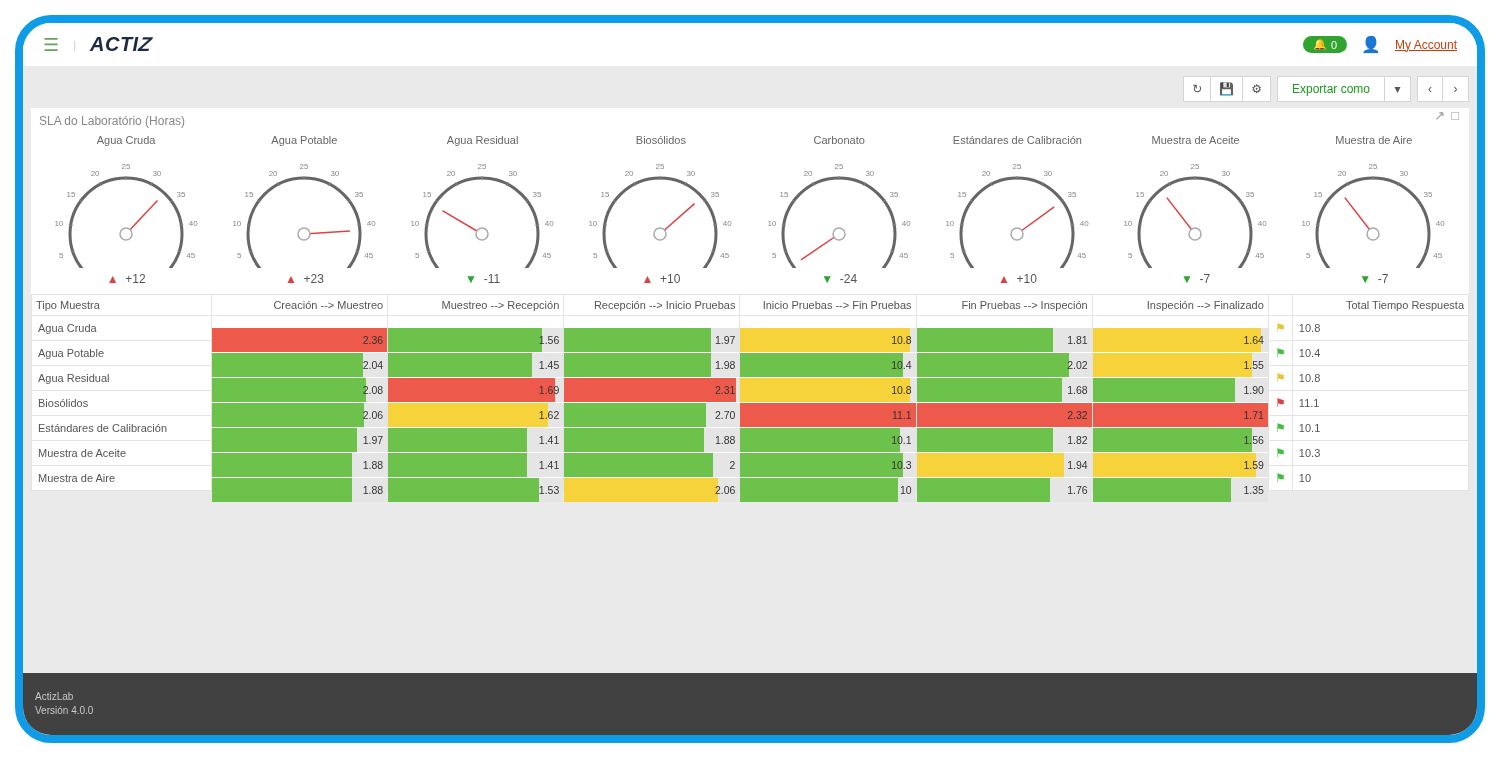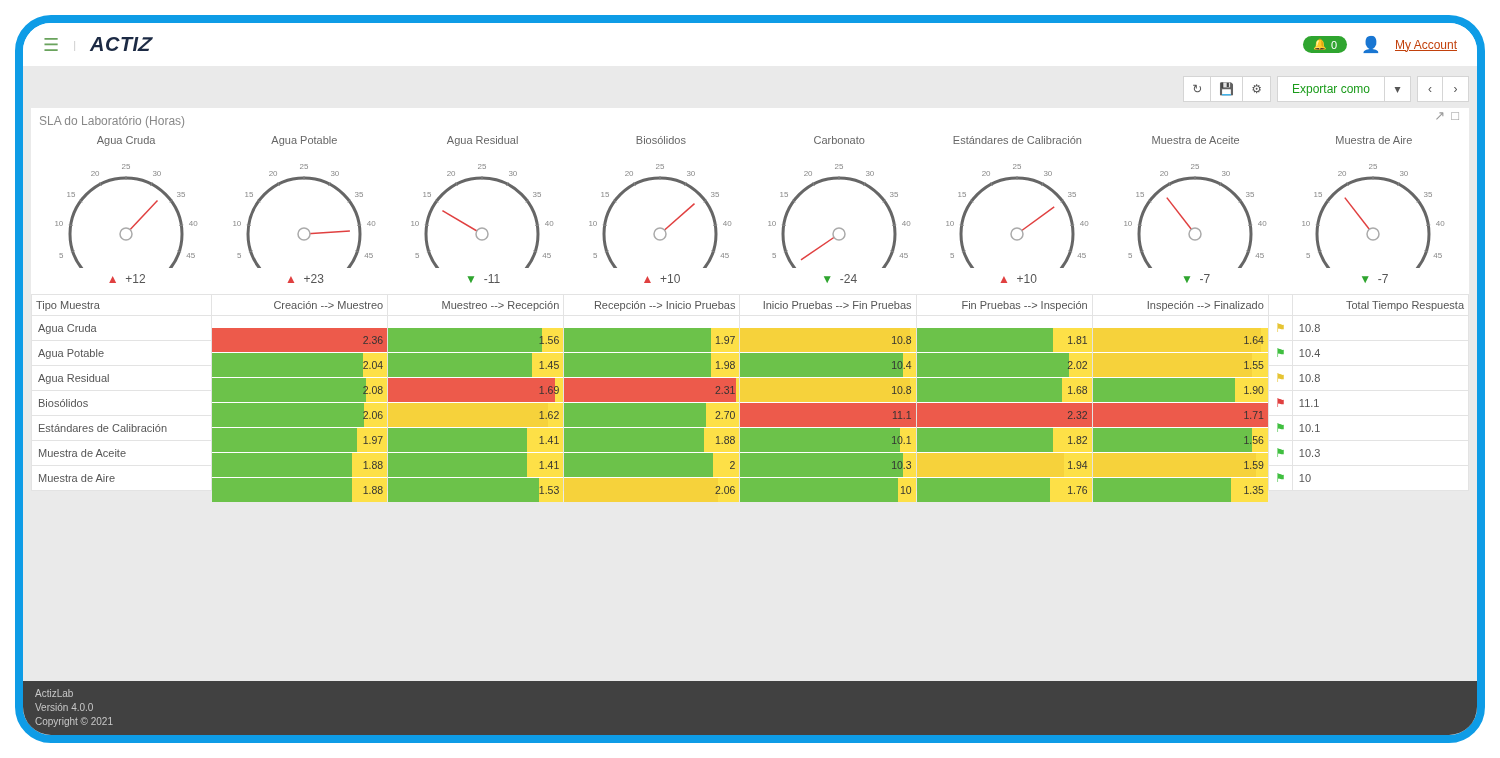--- a/index.html
+++ b/index.html
@@ -31,29 +31,29 @@
   .delta .tri-down { color: #2fa52f; }
   .panel-actions { position: absolute; right: 10px; top: 0; display: flex; gap: 6px; color: #999; }
   .panel-actions span { cursor: pointer; font-size: 13px; }
   .table { width: 100%; border-collapse: collapse; background: #fff; font-size: 11px; table-layout: fixed; }
   .table th { background: #fff; border: 1px solid #e3e3e3; padding: 4px 4px; color: #555; font-weight: normal; }
   .table th:first-child { text-align:left; width: 180px; }
   .table th:not(:first-child) { text-align: right; }
   .table th.flagcol { width: 24px; }
   .table td { border: 1px solid #e3e3e3; padding: 0; height: 22px; }
   .table td.label { padding: 4px 6px; text-align: left; color: #555; }
-  .bar-cell { position: relative; height: 100%; background: #fde047; margin-top: 24px; }
+  .bar-cell { position: relative; height: 100%; background: #e5e5e5; margin-top: 24px; }
   .bar-fill { position: absolute; left: 0; top: 0; bottom: 0; }
   .bar-val { position: absolute; right: 4px; top: 50%; transform: translateY(-50%); color: #333; font-size: 10.5px; }
   .flag { text-align: center; font-size: 12px; }
   .flag.green { color: #40bf40; }
   .flag.yellow { color: #e6c433; }
   .flag.red { color: #e04040; }
   .totalcell { text-align: right; padding-right: 6px !important; color:#555; }
-  .footer { background: #414141; color: #c8c8c8; font-size: 10px; padding: 6px 12px; line-height: 1.4; }
+  .footer { background: #414141; color: #c8c8c8; font-size: 10px; padding: 17px 12px; line-height: 1.4; }
   .gauge-tick { font-size: 8px; fill: #888; }
 </style>
 </head>
 <body>
 
 <div class="frame">
   <div class="app">
     <div class="topbar">
       <span class="hamburger">☰</span>
       <span style="color:#ccc;">|</span>
@@ -640,16 +640,15 @@
               <td class="flag green">⚑</td>
               <td class="label totalcell">10</td>
             </tr>
           </tbody>
       </table>
     </div>
 
     <div class="footer">
       <div>ActizLab</div>
       <div>Versión 4.0.0</div>
-      <div>Copyright © 2021</div>
     </div>
   </div>
 </div>
 
 </body></html>

